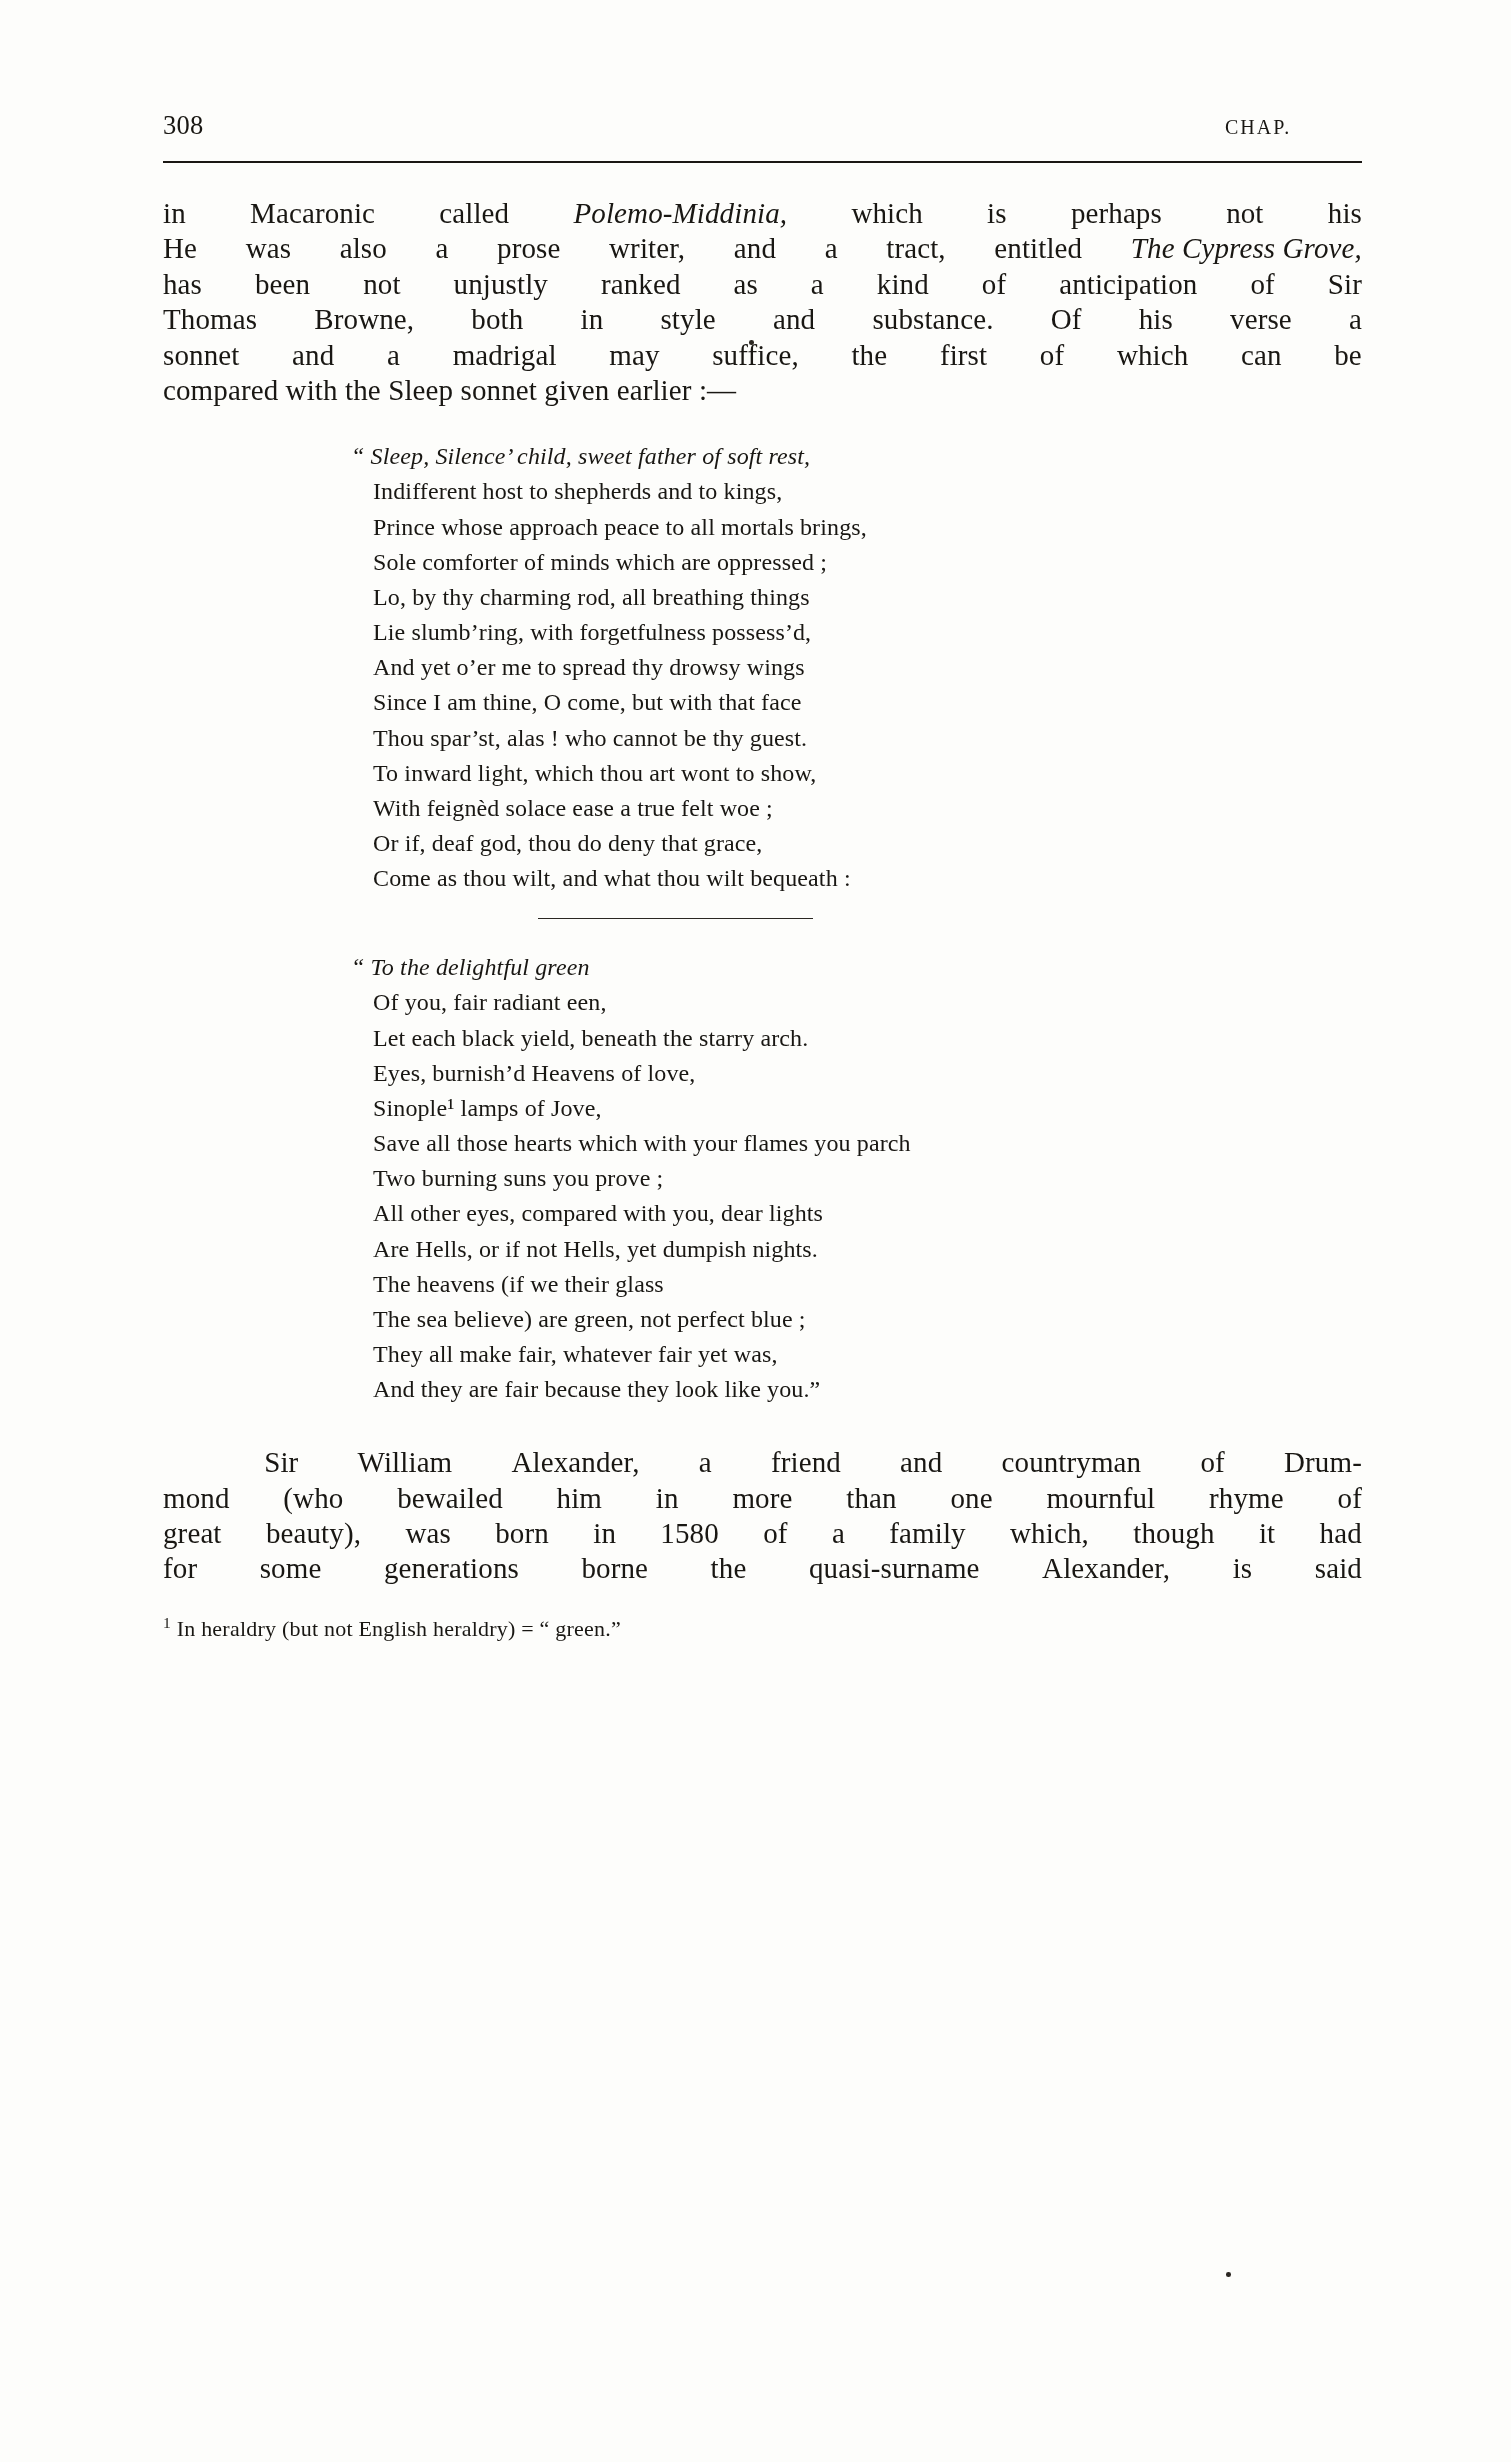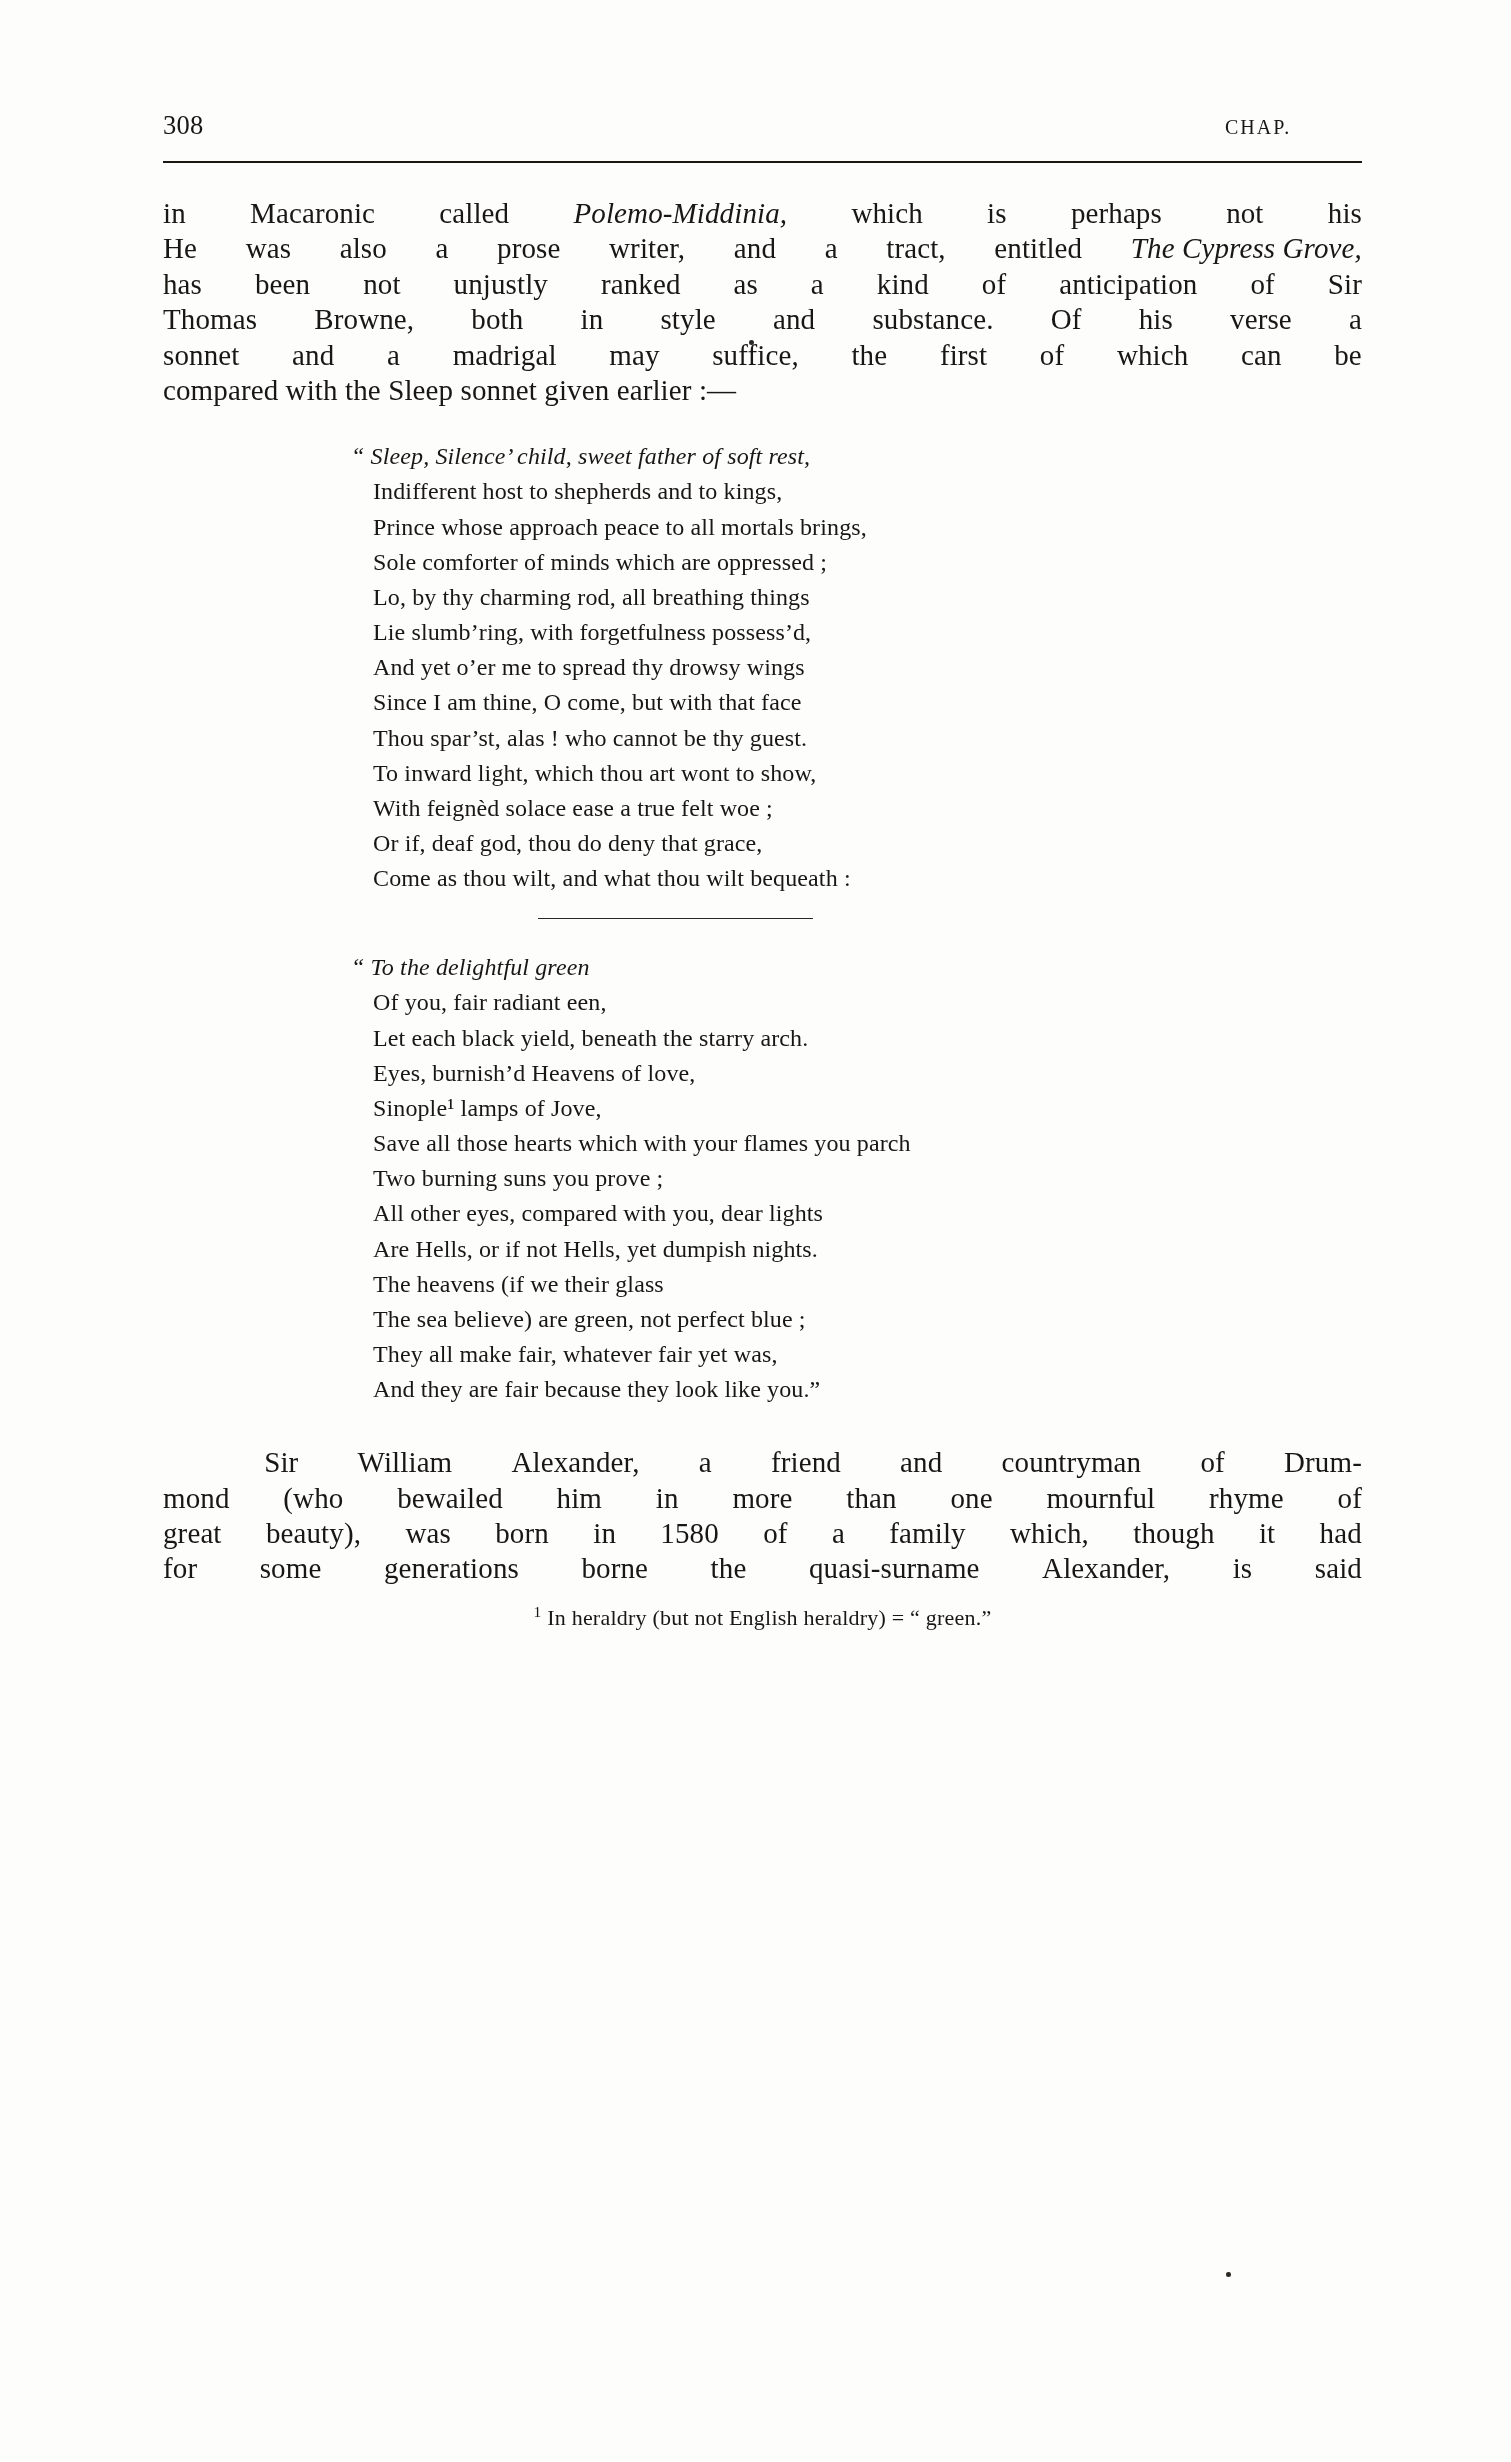--- a/index.html
+++ b/index.html
@@ -99,23 +99,22 @@
     font-style: italic;
   }
   .verse-sep {
     margin: 22px 0 0 0;
     width: 275px;
     margin-left: 375px;
     border-top: 1.8px solid #2a2722;
   }
   
   .footnote {
-    margin-top: 18px;
+    margin-top: 29px;
     font-size: 22px;
-    text-align: center;
     letter-spacing: 0.01em;
   }
   .footnote sup {
     font-size: 0.70em;
     vertical-align: super;
     line-height: 0;
   }
   .stray-dot {
     position: absolute;
     width: 4.6px; height: 4.6px;

